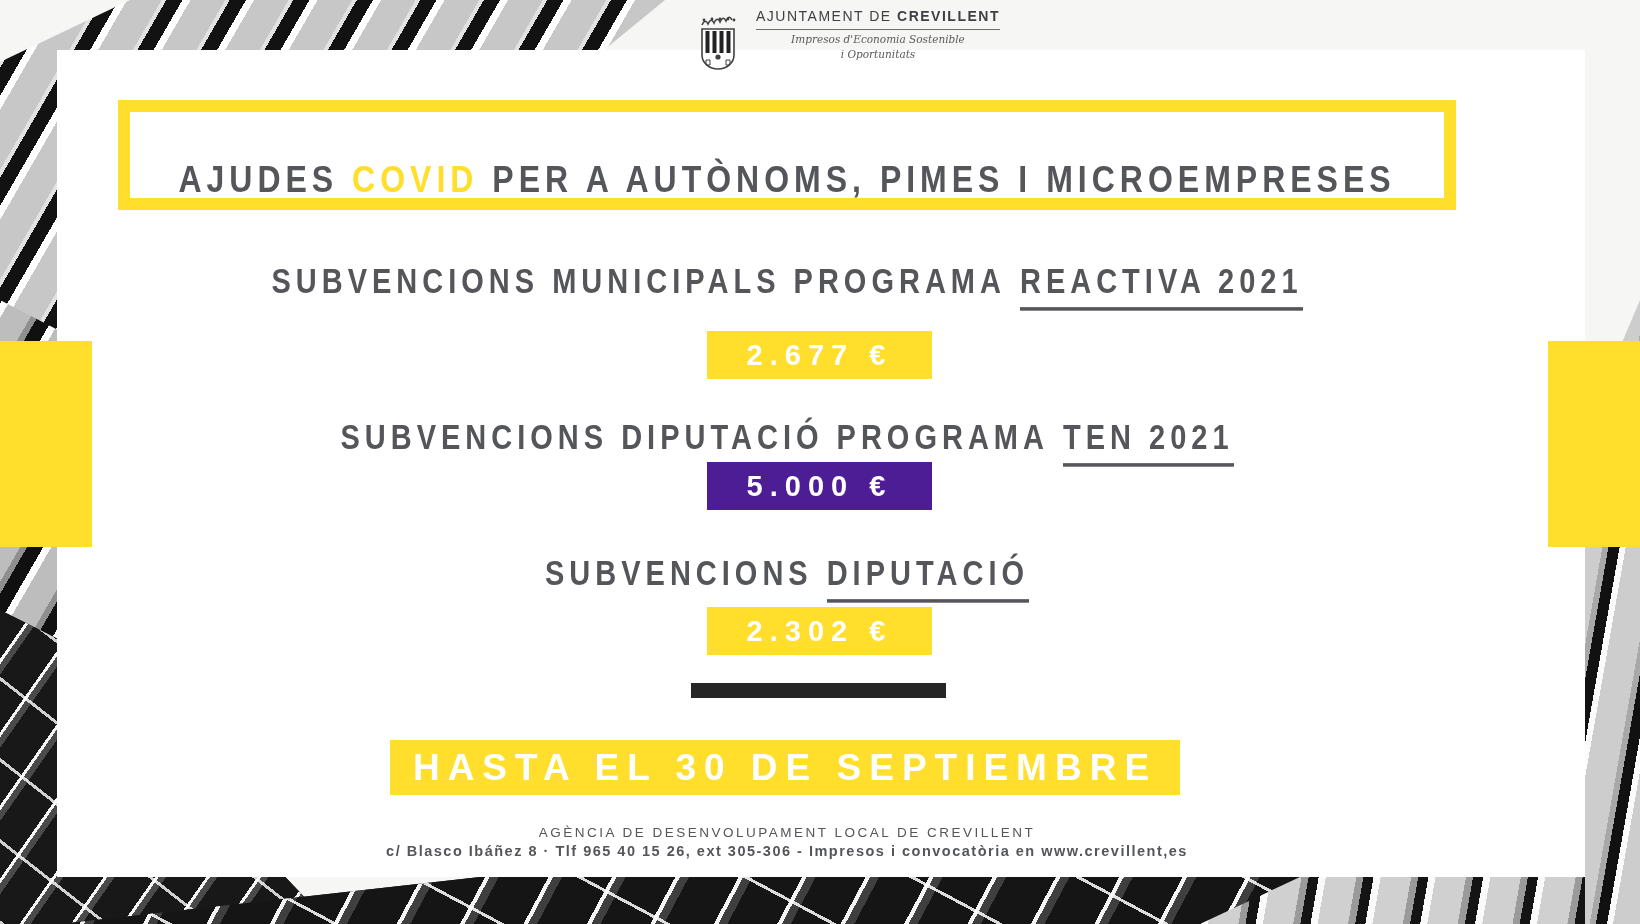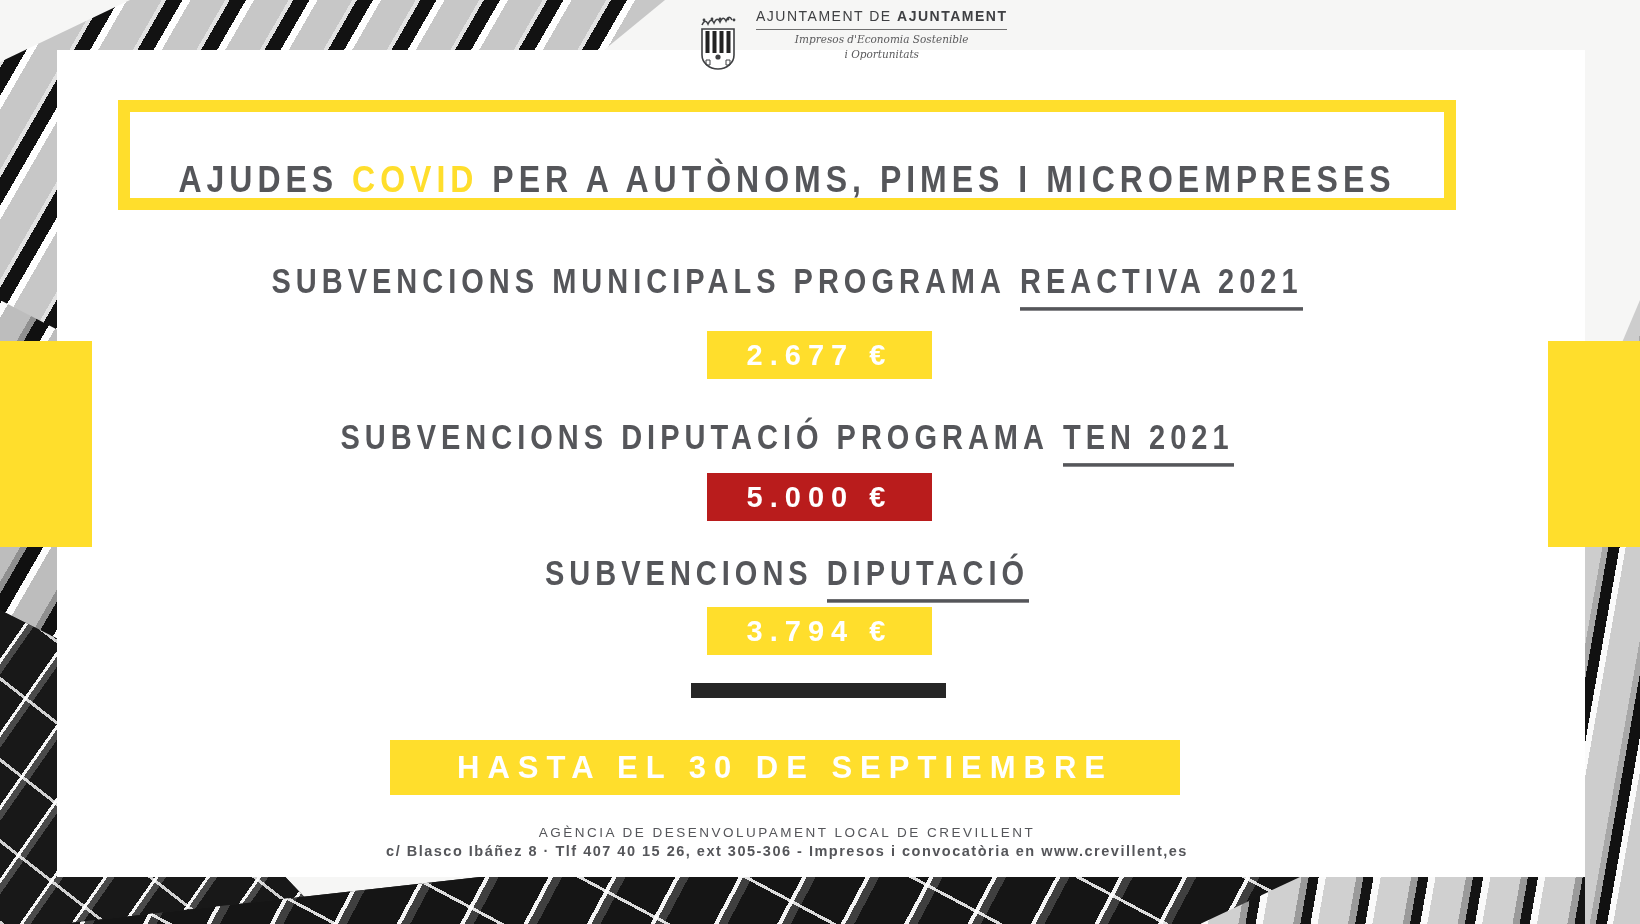--- a/index.html
+++ b/index.html
@@ -78,21 +78,21 @@
   .amount-badge{position:absolute;left:707px;width:225px;height:48px;
                 display:flex;align-items:center;justify-content:center;
                 color:#ffffff;font-weight:bold;font-size:29px;letter-spacing:7px;white-space:nowrap;}
 
   
   .divider-bar{position:absolute;left:691px;top:683px;width:255px;height:15px;background:#262626;}
   .deadline-heading{position:absolute;left:0;top:706px;width:1600px;text-align:center;
                     font-weight:bold;font-size:17px;letter-spacing:3px;color:#55565a;white-space:nowrap;}
   .deadline-badge{position:absolute;left:390px;top:740px;width:790px;height:55px;
                   display:flex;align-items:center;justify-content:center;
-                  color:#ffffff;font-weight:bold;font-size:31px;letter-spacing:8px;white-space:nowrap;}
+                  color:#ffffff;font-weight:bold;font-size:37px;letter-spacing:8px;white-space:nowrap;}
 
   
   .info-label{position:absolute;left:0;top:805px;width:1574px;text-align:center;
               font-weight:bold;font-size:17px;letter-spacing:2px;color:#4a4b4e;}
   .agency-line{position:absolute;left:0;top:825px;width:1574px;text-align:center;
                font-weight:normal;font-size:13.5px;letter-spacing:2.5px;color:#55565a;white-space:nowrap;}
   .address-line{position:absolute;left:0;top:843px;width:1574px;text-align:center;
                 font-weight:bold;font-size:14.5px;letter-spacing:1.5px;color:#55565a;white-space:nowrap;}
 </style>
 </head>
@@ -125,38 +125,38 @@
       <path d="M2 13 h32 v26 a16 14 0 0 1 -32 0 z" fill="#ffffff" stroke="#3f4043" stroke-width="1.6"></path>
 
       <rect x="5.5" y="15" width="4" height="22" fill="#232323"></rect>
       <rect x="12.5" y="15" width="4" height="22" fill="#232323"></rect>
       <rect x="19.5" y="15" width="4" height="22" fill="#232323"></rect>
       <rect x="26.5" y="15" width="4" height="22" fill="#232323"></rect>
       <circle cx="18" cy="41" r="2.6" fill="#3f4043"></circle>
       <path d="M6 44 h4 v5 h-4 z M26 44 h4 v5 h-4 z" fill="none" stroke="#3f4043" stroke-width="1"></path>
     </svg>
     <div class="org-block">
-      <div class="org-name"><span>AJUNTAMENT DE </span><b>AJUNTAMENT</b></div>
+      <div class="org-name"><span>AJUNTAMENT DE </span><b>CREVILLENT</b></div>
       <div class="dept">Impresos d'Economia Sostenible</div>
       <div class="dept">i Oportunitats</div>
     </div>
   </div>
 
   <div class="title-frame" style="border:12px solid #FFDE2C;">
     <div class="title-text"><span>AJUDES </span><span style="color:#FFDE2C;">COVID</span><span> PER A AUTÒNOMS, PIMES I MICROEMPRESES</span></div>
   </div>
 
   <div class="grant-line" style="top:266px;"><span>SUBVENCIONS MUNICIPALS PROGRAMA</span><span class="ul">REACTIVA 2021</span></div>
   <div class="amount-badge" style="top:331px;background:#FFDE2C;">2.677 €</div>
 
   <div class="grant-line" style="top:422px;"><span>SUBVENCIONS DIPUTACIÓ PROGRAMA</span><span class="ul">TEN 2021</span></div>
-  <div class="amount-badge" style="top:473px;background:#b91c1c;">5.000 €</div>
+  <div class="amount-badge" style="top:462px;background:#4c1d95;">5.000 €</div>
 
   <div class="grant-line" style="top:558px;"><span>SUBVENCIONS</span><span class="ul">DIPUTACIÓ</span></div>
-  <div class="amount-badge" style="top:607px;background:#FFDE2C;">3.794 €</div>
+  <div class="amount-badge" style="top:607px;background:#FFDE2C;">2.302 €</div>
 
   <div class="divider-bar"></div>
   <div class="deadline-badge" style="background:#FFDE2C;">HASTA EL 30 DE SEPTIEMBRE</div>
 
   <div class="agency-line">AGÈNCIA DE DESENVOLUPAMENT LOCAL DE CREVILLENT</div>
-  <div class="address-line">c/ Blasco Ibáñez 8 · Tlf 407 40 15 26, ext 305-306 - Impresos i convocatòria en www.crevillent,es</div>
+  <div class="address-line">c/ Blasco Ibáñez 8 · Tlf 965 40 15 26, ext 305-306 - Impresos i convocatòria en www.crevillent,es</div>
 
 </div>
 
 </body></html>

